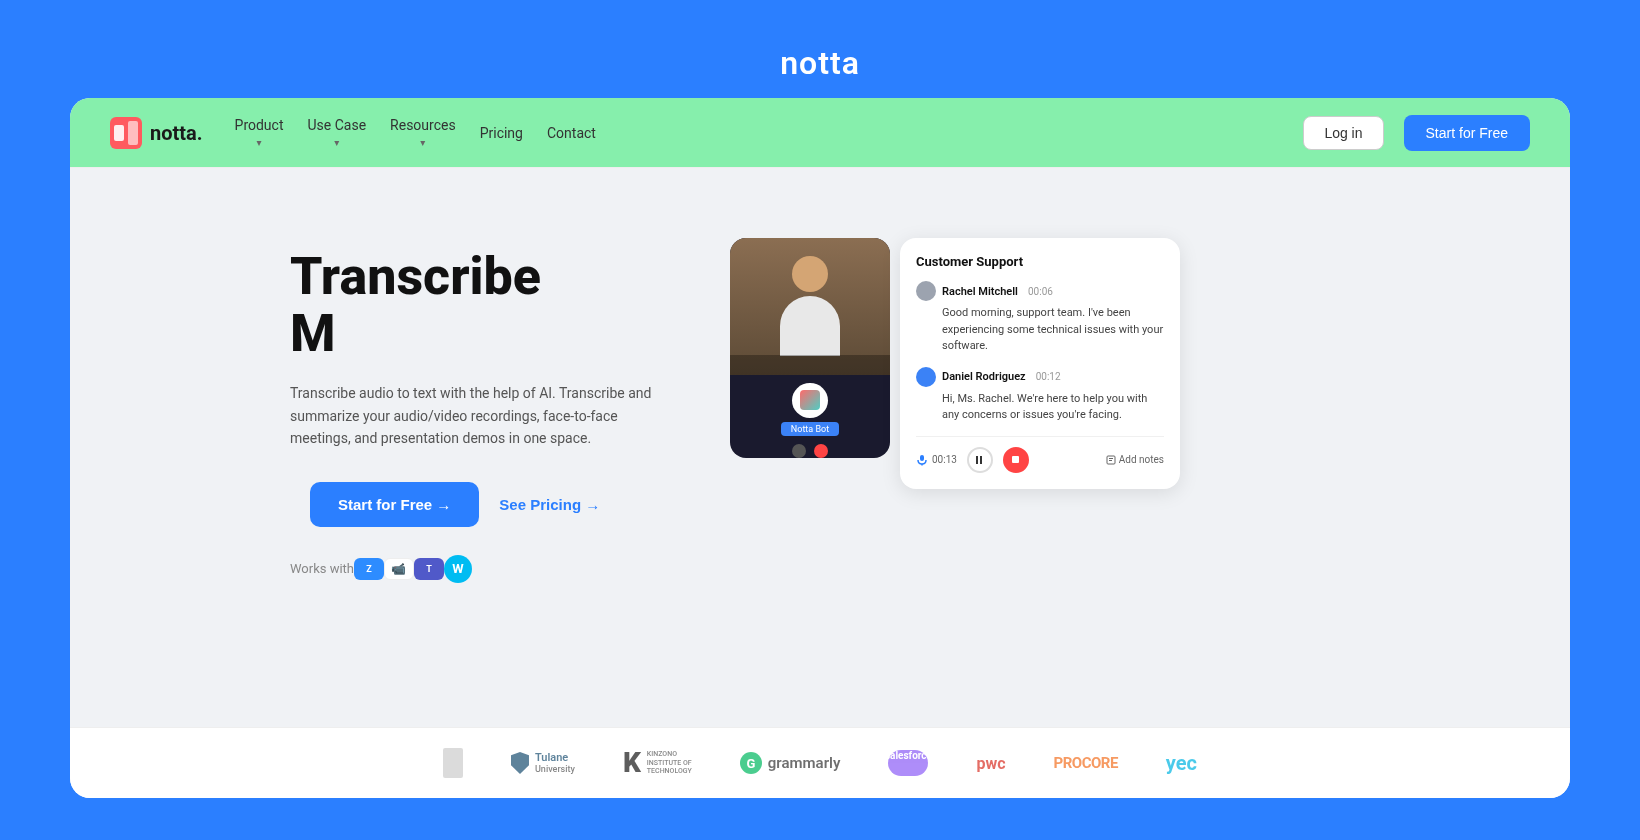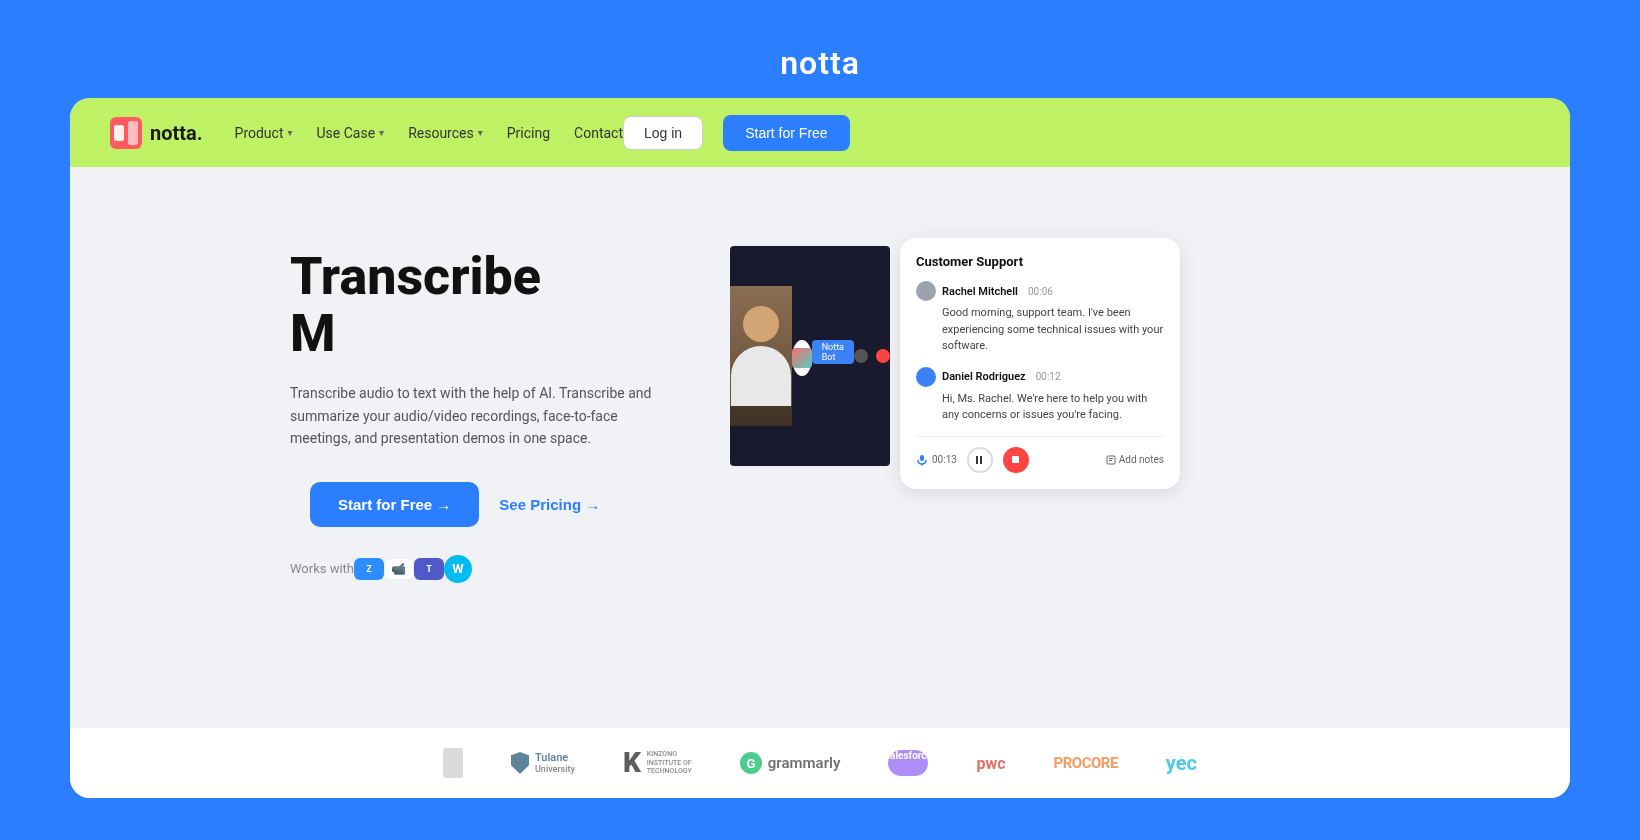--- a/index.html
+++ b/index.html
@@ -31,24 +31,25 @@
       width: 100%;
       height: 700px;
       background: #F0F2F5;
       border-radius: 20px;
       overflow: hidden;
       display: flex;
       flex-direction: column;
     }
     
     .navbar {
-      background: #bef264;
+      background: #86efac;
       height: 70px;
       display: flex;
       align-items: center;
+      justify-content: space-between;
       padding: 0 40px;
       border-bottom: 1px solid #eee;
       flex-shrink: 0;
     }
     .navbar-left {
       display: flex;
       align-items: center;
       gap: 32px;
     }
     .logo {
@@ -68,20 +69,21 @@
       align-items: center;
       gap: 24px;
     }
     .nav-link {
       font-size: 14px;
       color: #333;
       cursor: pointer;
       display: flex;
       align-items: center;
       gap: 4px;
+      flex-direction: column;
     }
     .chevron {
       font-size: 10px;
       color: #666;
     }
     .navbar-right {
       display: flex;
       align-items: center;
       gap: 20px;
     }
@@ -181,28 +183,28 @@
     
     .hero-right {
       flex: 1;
       position: relative;
       height: 280px;
       margin-top: 10px;
     }
     .video-card {
       position: absolute;
       left: 0;
-      top: 8px;
+      top: 0;
       width: 160px;
       height: 220px;
       background: #1a1a2e;
-      border-radius: 4px;
+      border-radius: 16px;
       overflow: hidden;
       display: flex;
-      flex-direction: row;
+      flex-direction: column;
       align-items: center;
     }
     .video-person {
       width: 100%;
       height: 140px;
       background: linear-gradient(180deg, #8B6E52 0%, #5C4A36 100%);
       position: relative;
       overflow: hidden;
       display: flex;
       align-items: center;

